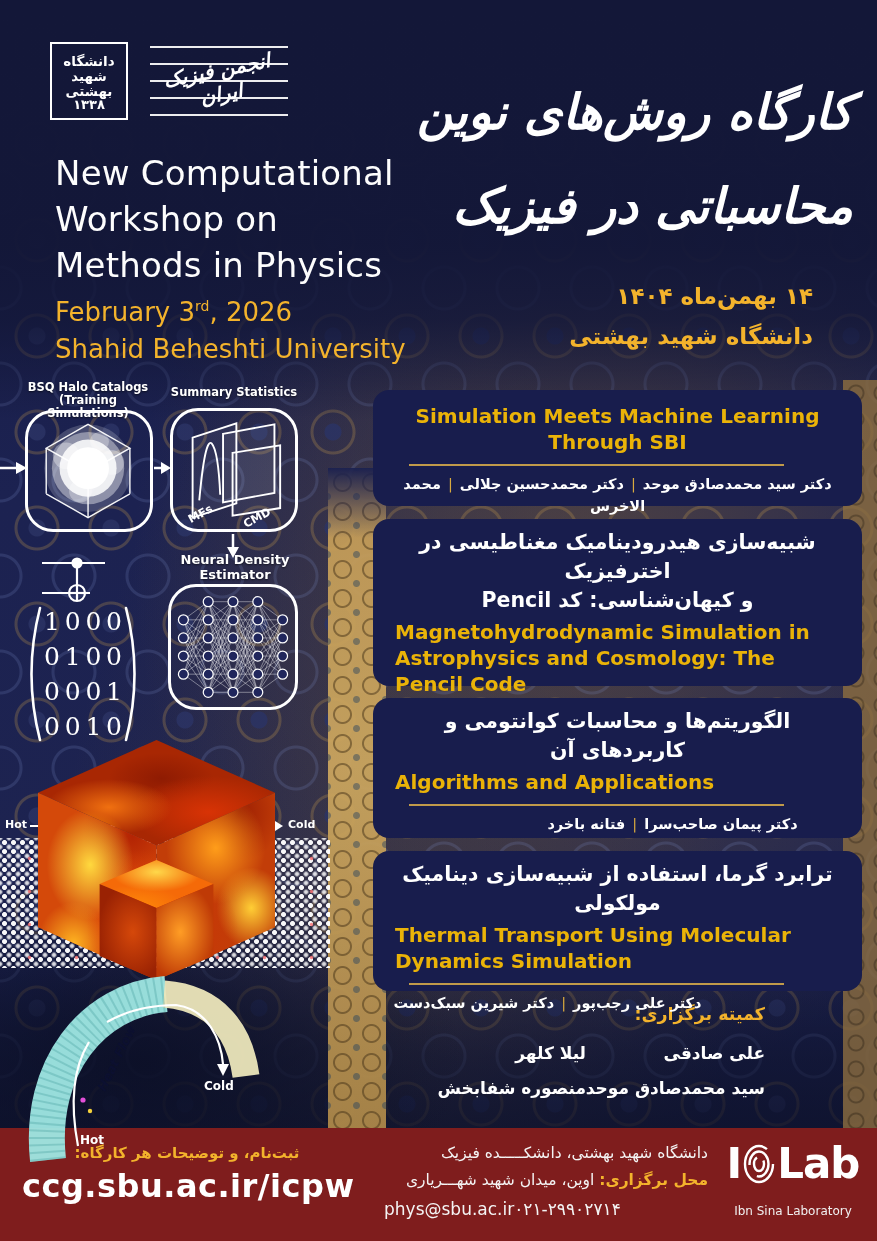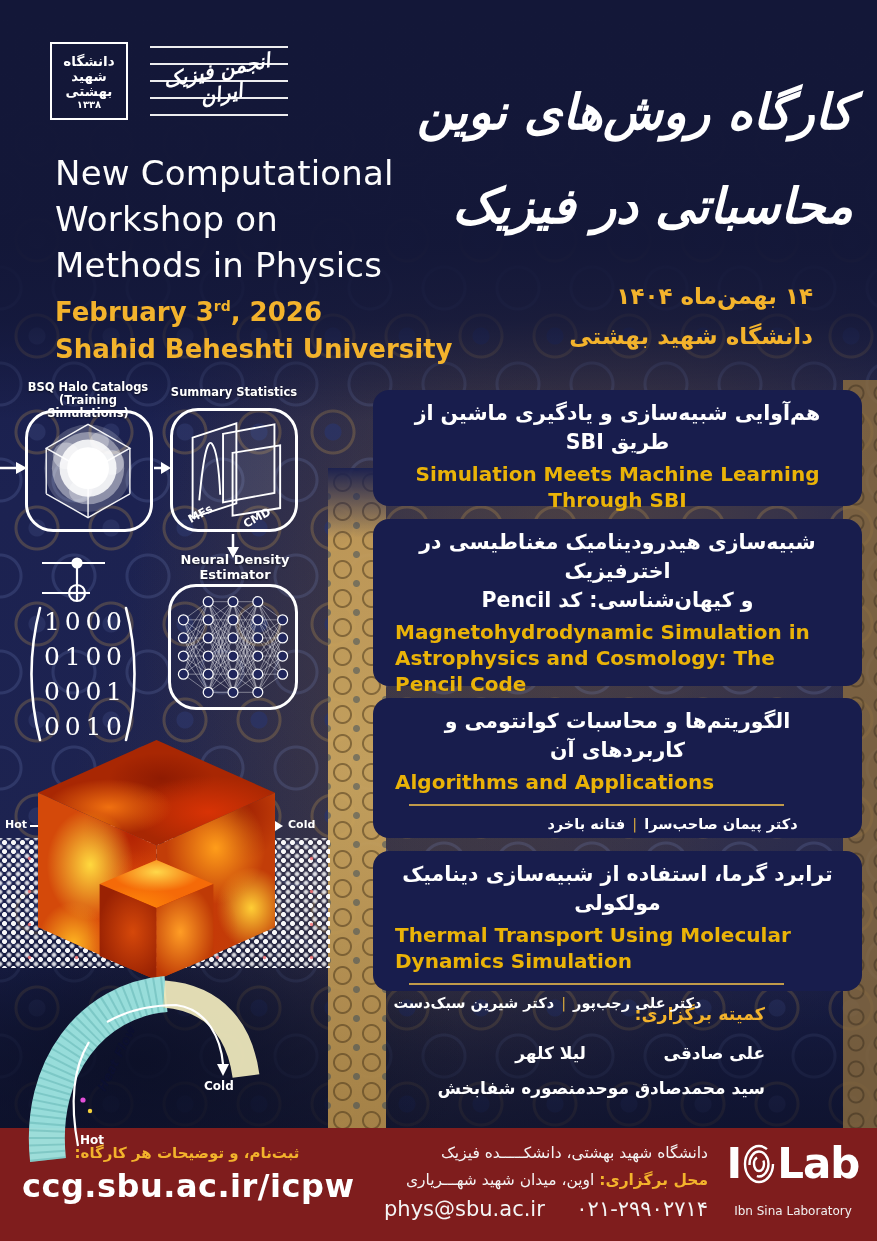--- a/index.html
+++ b/index.html
@@ -37,29 +37,29 @@
   .stripe-gold::after{content:"";position:absolute;left:0;top:0;right:0;height:70px;
     background:linear-gradient(180deg,#1b2150,rgba(27,33,80,0));}
   .stripe-right{position:absolute;left:843px;top:380px;width:34px;height:748px;z-index:1;opacity:.8;
     background-color:#8d6e40;
     background-image:radial-gradient(circle, rgba(0,0,0,0) 6px, rgba(70,52,24,.5) 7px, rgba(70,52,24,.5) 8px, rgba(0,0,0,0) 9px);
     background-size:26px 26px;}
   
   .sbu-logo{position:absolute;left:50px;top:42px;width:78px;height:78px;z-index:2;
     border:2.5px solid #fff;display:flex;flex-direction:column;align-items:center;justify-content:center;
     text-align:center;line-height:15px;font-weight:bold;font-size:13.5px;padding:4px;}
-  .sbu-logo .yr{font-size:10px;letter-spacing:2px;margin-top:2px;line-height:8px;}
+  .sbu-logo .yr{font-size:13px;letter-spacing:2px;margin-top:2px;line-height:8px;}
   .ips-logo{position:absolute;left:150px;top:40px;width:138px;height:82px;z-index:2;}
   .ips-logo .staff{position:absolute;left:0;right:0;height:1.5px;background:#fff;opacity:.92;}
   .ips-logo .cal{position:absolute;left:0;right:0;top:18px;text-align:center;font-size:20px;
     font-weight:bold;font-style:italic;transform:rotate(-11deg);letter-spacing:1px;}
   .title-en{position:absolute;left:55px;top:150px;z-index:2;font-size:34px;line-height:46px;
     font-weight:500;letter-spacing:.2px;color:#fdfdfd;}
   .date-en{position:absolute;left:55px;top:288px;z-index:2;font-size:26px;line-height:37px;
-    font-weight:bold;color:#f3b32c;}
+    font-weight:normal;color:#f3b32c;}
   .date-en sup{font-size:14px;}
   .title-fa{position:absolute;right:24px;top:66px;z-index:2;text-align:right;direction:rtl;
     font-size:49px;font-weight:bold;font-style:italic;line-height:94px;color:#fff;}
   .title-fa .l2{padding-left:48px;}
   .date-fa{position:absolute;right:64px;top:276px;z-index:2;text-align:right;direction:rtl;
     font-size:23px;font-weight:bold;color:#f3b32c;line-height:40px;}
   .date-fa .l2{padding-left:44px;}
   
   .fig-label{position:absolute;z-index:2;text-align:center;font-weight:bold;color:#fff;
     font-size:11.5px;line-height:13px;text-shadow:0 1px 2px rgba(0,0,0,.6);}
@@ -125,21 +125,21 @@
     font-size:17px;font-weight:bold;line-height:35px;color:#fff;}
   .col-r{right:112px;} .col-l{right:291px;}
   
   .footer{position:absolute;left:0;top:1128px;width:877px;height:113px;background:#7f1d1d;z-index:5;}
   .f-left{position:absolute;left:22px;top:16px;width:330px;text-align:center;}
   .f-left .reg{color:#f3b32c;font-weight:bold;font-size:15px;direction:rtl;}
   .f-left .url{color:#fff;font-weight:bold;font-size:32px;margin-top:5px;letter-spacing:.5px;}
   .f-mid{position:absolute;left:380px;top:12px;width:328px;direction:rtl;text-align:right;
     font-size:15.5px;line-height:27px;color:#f4f4f4;}
   .f-mid .lab{color:#f3b32c;font-weight:bold;}
-  .f-contact{display:flex;direction:ltr;justify-content:space-between;padding-left:4px;font-size:21px;margin-top:2px;}
+  .f-contact{display:flex;direction:ltr;padding-left:4px;font-size:17px;margin-top:2px;}
   .f-right{position:absolute;left:718px;top:14px;width:150px;text-align:center;}
   .islab-row{display:flex;align-items:center;justify-content:center;}
   .islab-row .big{font-size:42px;font-weight:bold;line-height:44px;letter-spacing:-1px;}
   .islab-sub{font-size:12px;margin-top:18px;color:#f0f0f0;}
 </style>
 </head>
 <body>
 
 <div id="poster">
   <div class="bg-pattern"></div>
@@ -456,21 +456,20 @@
     <path d="M 99,50 C 120,38 142,33 168,33 C 200,37 213,68 215,92" stroke="#fff" stroke-width="2.2" fill="none"></path>
     <polygon points="209,92 215,104 221,92" fill="#fff"></polygon>
     <text x="0" y="0" transform="translate(97,120) rotate(-64)" fill="#0c1030" font-size="12.5" font-weight="bold" font-style="italic">Heat Flow</text>
     <circle cx="75" cy="128" r="2.6" fill="#e24fd8"></circle>
     <circle cx="82" cy="139" r="2.2" fill="#f5d23c"></circle>
     <text x="196" y="118" fill="#fff" font-size="12" font-weight="bold">Cold</text>
     <text x="72" y="172" fill="#fff" font-size="12" font-weight="bold">Hot</text>
   </svg>
 
   <div class="card" style="top:390px;height:116px">
-    <div class="fa-title" style="text-align:center">هم‌آوایی شبیه‌سازی و یادگیری ماشین از طریق SBI</div>
     <div class="en-title en-center">Simulation Meets Machine Learning Through SBI</div>
     <hr class="divider">
     <div class="speakers sp-center"><span>دکتر سید محمدصادق موحد</span><span class="sep">|</span><span>دکتر محمدحسین جلالی</span><span class="sep">|</span><span>محمد الاخرس</span></div>
   </div>
 
   <div class="card" style="top:519px;height:167px">
     <div class="fa-title">
       <div>شبیه‌سازی هیدرودینامیک مغناطیسی در اخترفیزیک</div>
       <div>و کیهان‌شناسی: کد Pencil</div>
     </div>

